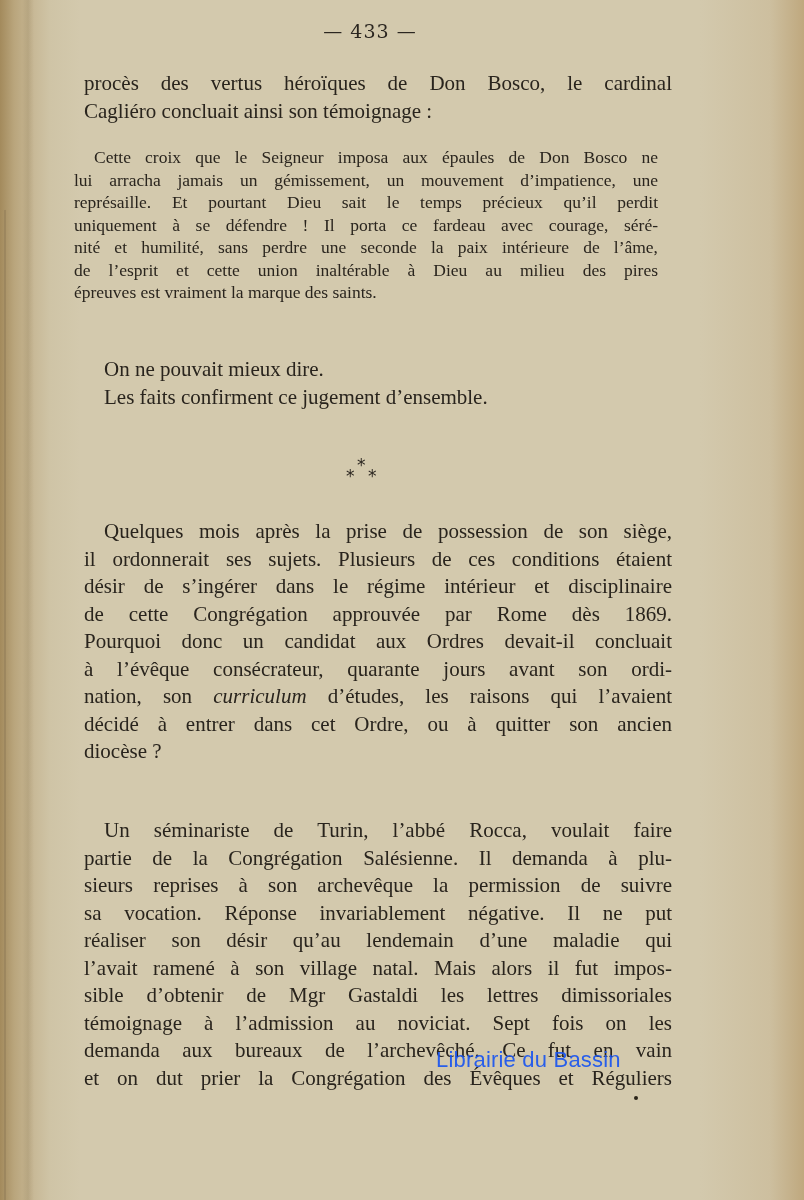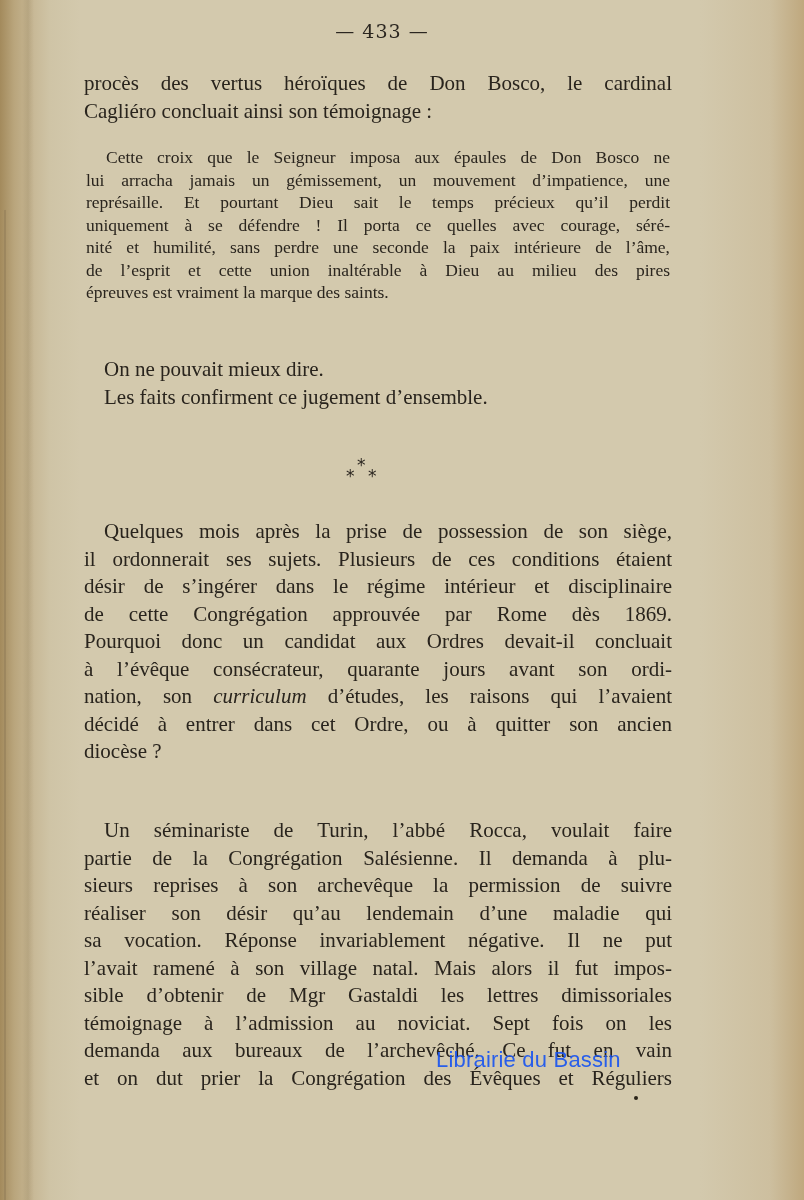--- a/index.html
+++ b/index.html
@@ -17,41 +17,40 @@
   }
   .spine-line {
     position: absolute; left: 4px; top: 210px; width: 2px; height: 990px;
     background: #8d7a55; opacity: 0.5;
   }
   .fold {
     position: absolute; left: 22px; top: 0; width: 12px; height: 1200px;
     background: linear-gradient(90deg, rgba(120,100,60,0) 0, rgba(120,100,60,0.18) 50%, rgba(120,100,60,0) 100%);
   }
   .page-number {
-    position: absolute; top: 20px; left: 12px; width: 740px; text-align: center;
+    position: absolute; top: 20px; left: 0; width: 740px; text-align: center;
     font-size: 19px; color: #2b2620; letter-spacing: 1px;
     font-family: "DejaVu Serif", "Liberation Serif", serif;
   }
   .body-text {
     position: absolute; left: 84px; width: 588px;
     color: #29241d;
     font-family: "Liberation Serif", "DejaVu Serif", serif;
   }
   .line {
     display: block; white-space: nowrap; text-align: justify;
     text-align-last: justify; height: 27.5px; line-height: 27.5px;
     font-size: 21px;
   }
   .line.last { text-align-last: left; }
   .indent { padding-left: 20px; }
   .quote {
     position: absolute; left: 74px; width: 584px; top: 146px;
     color: #2a251e;
     font-family: "Liberation Serif", "DejaVu Serif", serif;
-    margin-left: 12px;
   }
   .quote .line { font-size: 17.5px; height: 22.5px; line-height: 22.5px; }
   .asterism {
     position: absolute; left: 344px; top: 455px; width: 40px; height: 34px;
     color: #2b2620; font-size: 17px;
     font-family: "DejaVu Sans", sans-serif;
   }
   .asterism span { position: absolute; }
   .watermark {
     position: absolute; left: 436px; top: 1047px;
@@ -73,21 +72,21 @@
 
   <div class="body-text" style="top:70px;">
     <span class="line">procès des vertus héroïques de Don Bosco, le cardinal</span>
     <span class="line last">Cagliéro concluait ainsi son témoignage :</span>
   </div>
 
   <div class="quote">
     <span class="line indent">Cette croix que le Seigneur imposa aux épaules de Don Bosco ne</span>
     <span class="line">lui arracha jamais un gémissement, un mouvement d’impatience, une</span>
     <span class="line">représaille. Et pourtant Dieu sait le temps précieux qu’il perdit</span>
-    <span class="line">uniquement à se défendre ! Il porta ce quelles avec courage, séré-</span>
+    <span class="line">uniquement à se défendre ! Il porta ce fardeau avec courage, séré-</span>
     <span class="line">nité et humilité, sans perdre une seconde la paix intérieure de l’âme,</span>
     <span class="line">de l’esprit et cette union inaltérable à Dieu au milieu des pires</span>
     <span class="line last">épreuves est vraiment la marque des saints.</span>
   </div>
 
   <div class="body-text" style="top:356px;">
     <span class="line last indent">On ne pouvait mieux dire.</span>
     <span class="line last indent">Les faits confirment ce jugement d’ensemble.</span>
   </div>
 
@@ -106,22 +105,22 @@
     <span class="line">à l’évêque consécrateur, quarante jours avant son ordi-</span>
     <span class="line"><span>nation, son </span><span class="it">curriculum</span><span> d’études, les raisons qui l’avaient</span></span>
     <span class="line">décidé à entrer dans cet Ordre, ou à quitter son ancien</span>
     <span class="line last">diocèse ?</span>
   </div>
 
   <div class="body-text" style="top:817px;">
     <span class="line indent">Un séminariste de Turin, l’abbé Rocca, voulait faire</span>
     <span class="line">partie de la Congrégation Salésienne. Il demanda à plu-</span>
     <span class="line">sieurs reprises à son archevêque la permission de suivre</span>
+    <span class="line">sa vocation. Réponse invariablement négative. Il ne put</span>
     <span class="line">réaliser son désir qu’au lendemain d’une maladie qui</span>
-    <span class="line">sa vocation. Réponse invariablement négative. Il ne put</span>
     <span class="line">l’avait ramené à son village natal. Mais alors il fut impos-</span>
     <span class="line">sible d’obtenir de Mgr Gastaldi les lettres dimissoriales</span>
     <span class="line">témoignage à l’admission au noviciat. Sept fois on les</span>
     <span class="line">demanda aux bureaux de l’archevêché. Ce fut en vain</span>
     <span class="line">et on dut prier la Congrégation des Évêques et Réguliers</span>
   </div>
 
   <div class="speck" style="left:634px; top:1096px;"></div>
 
   <div class="watermark">Librairie du Bassin</div>

